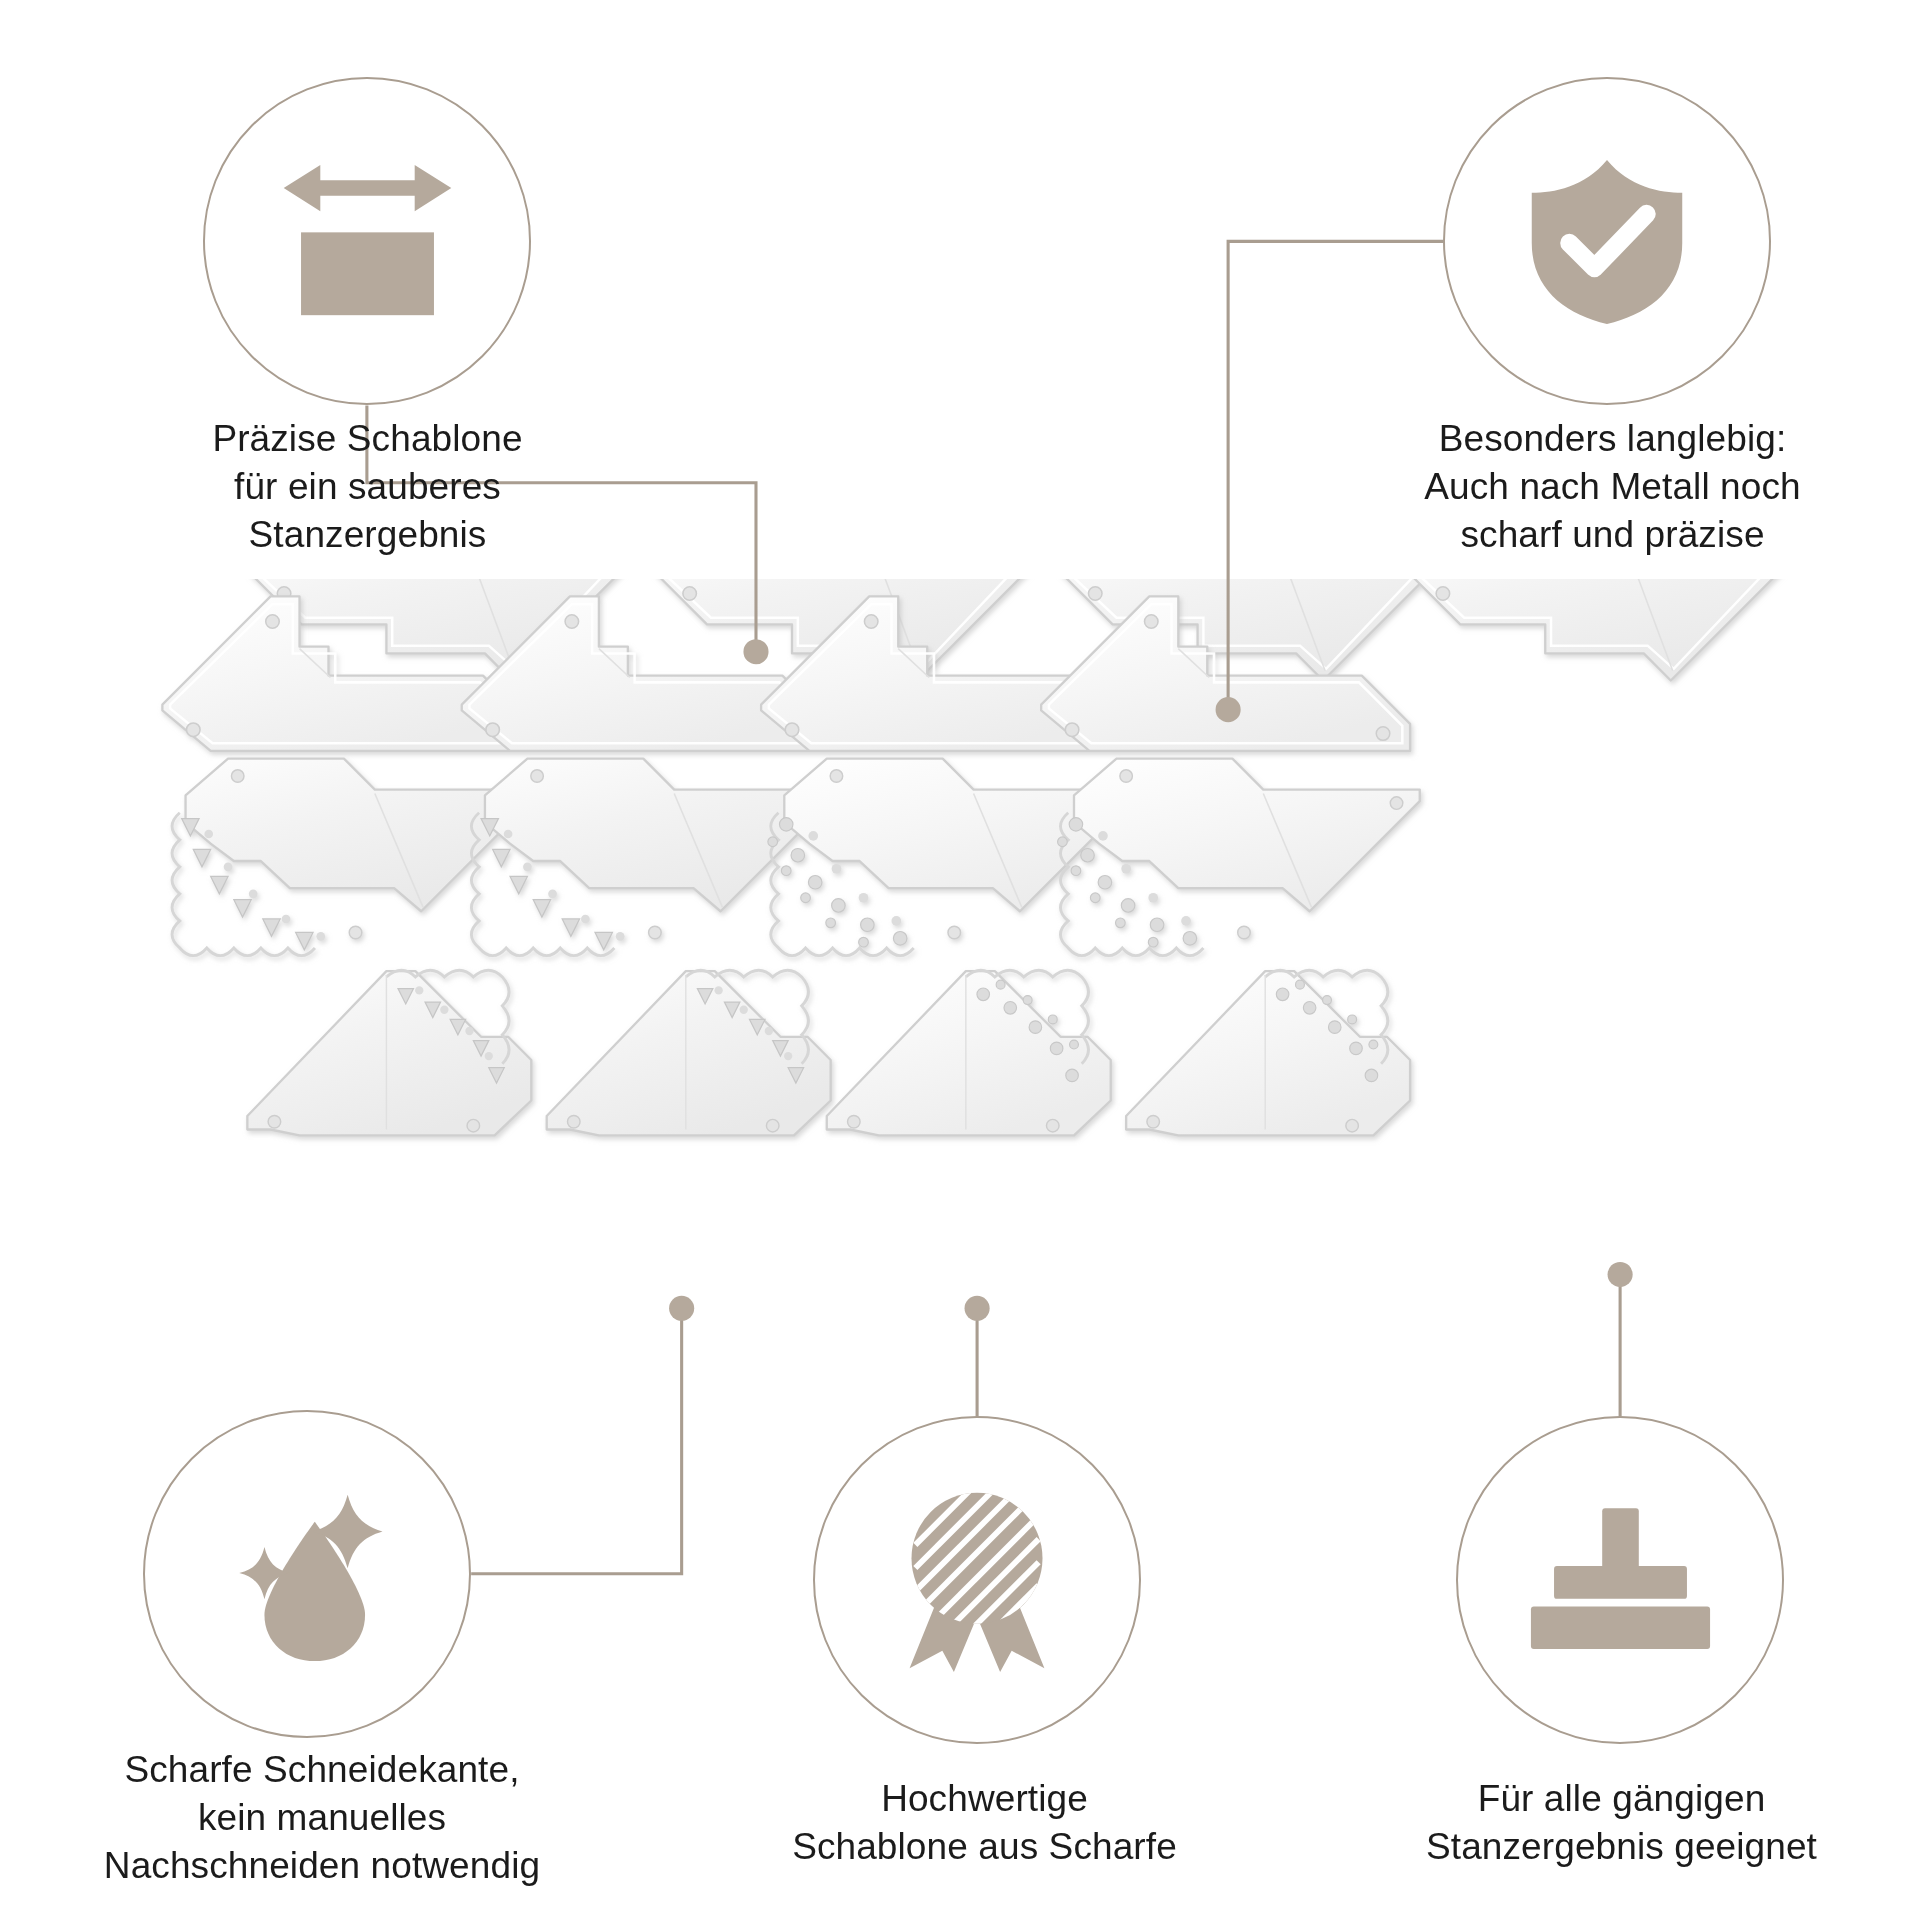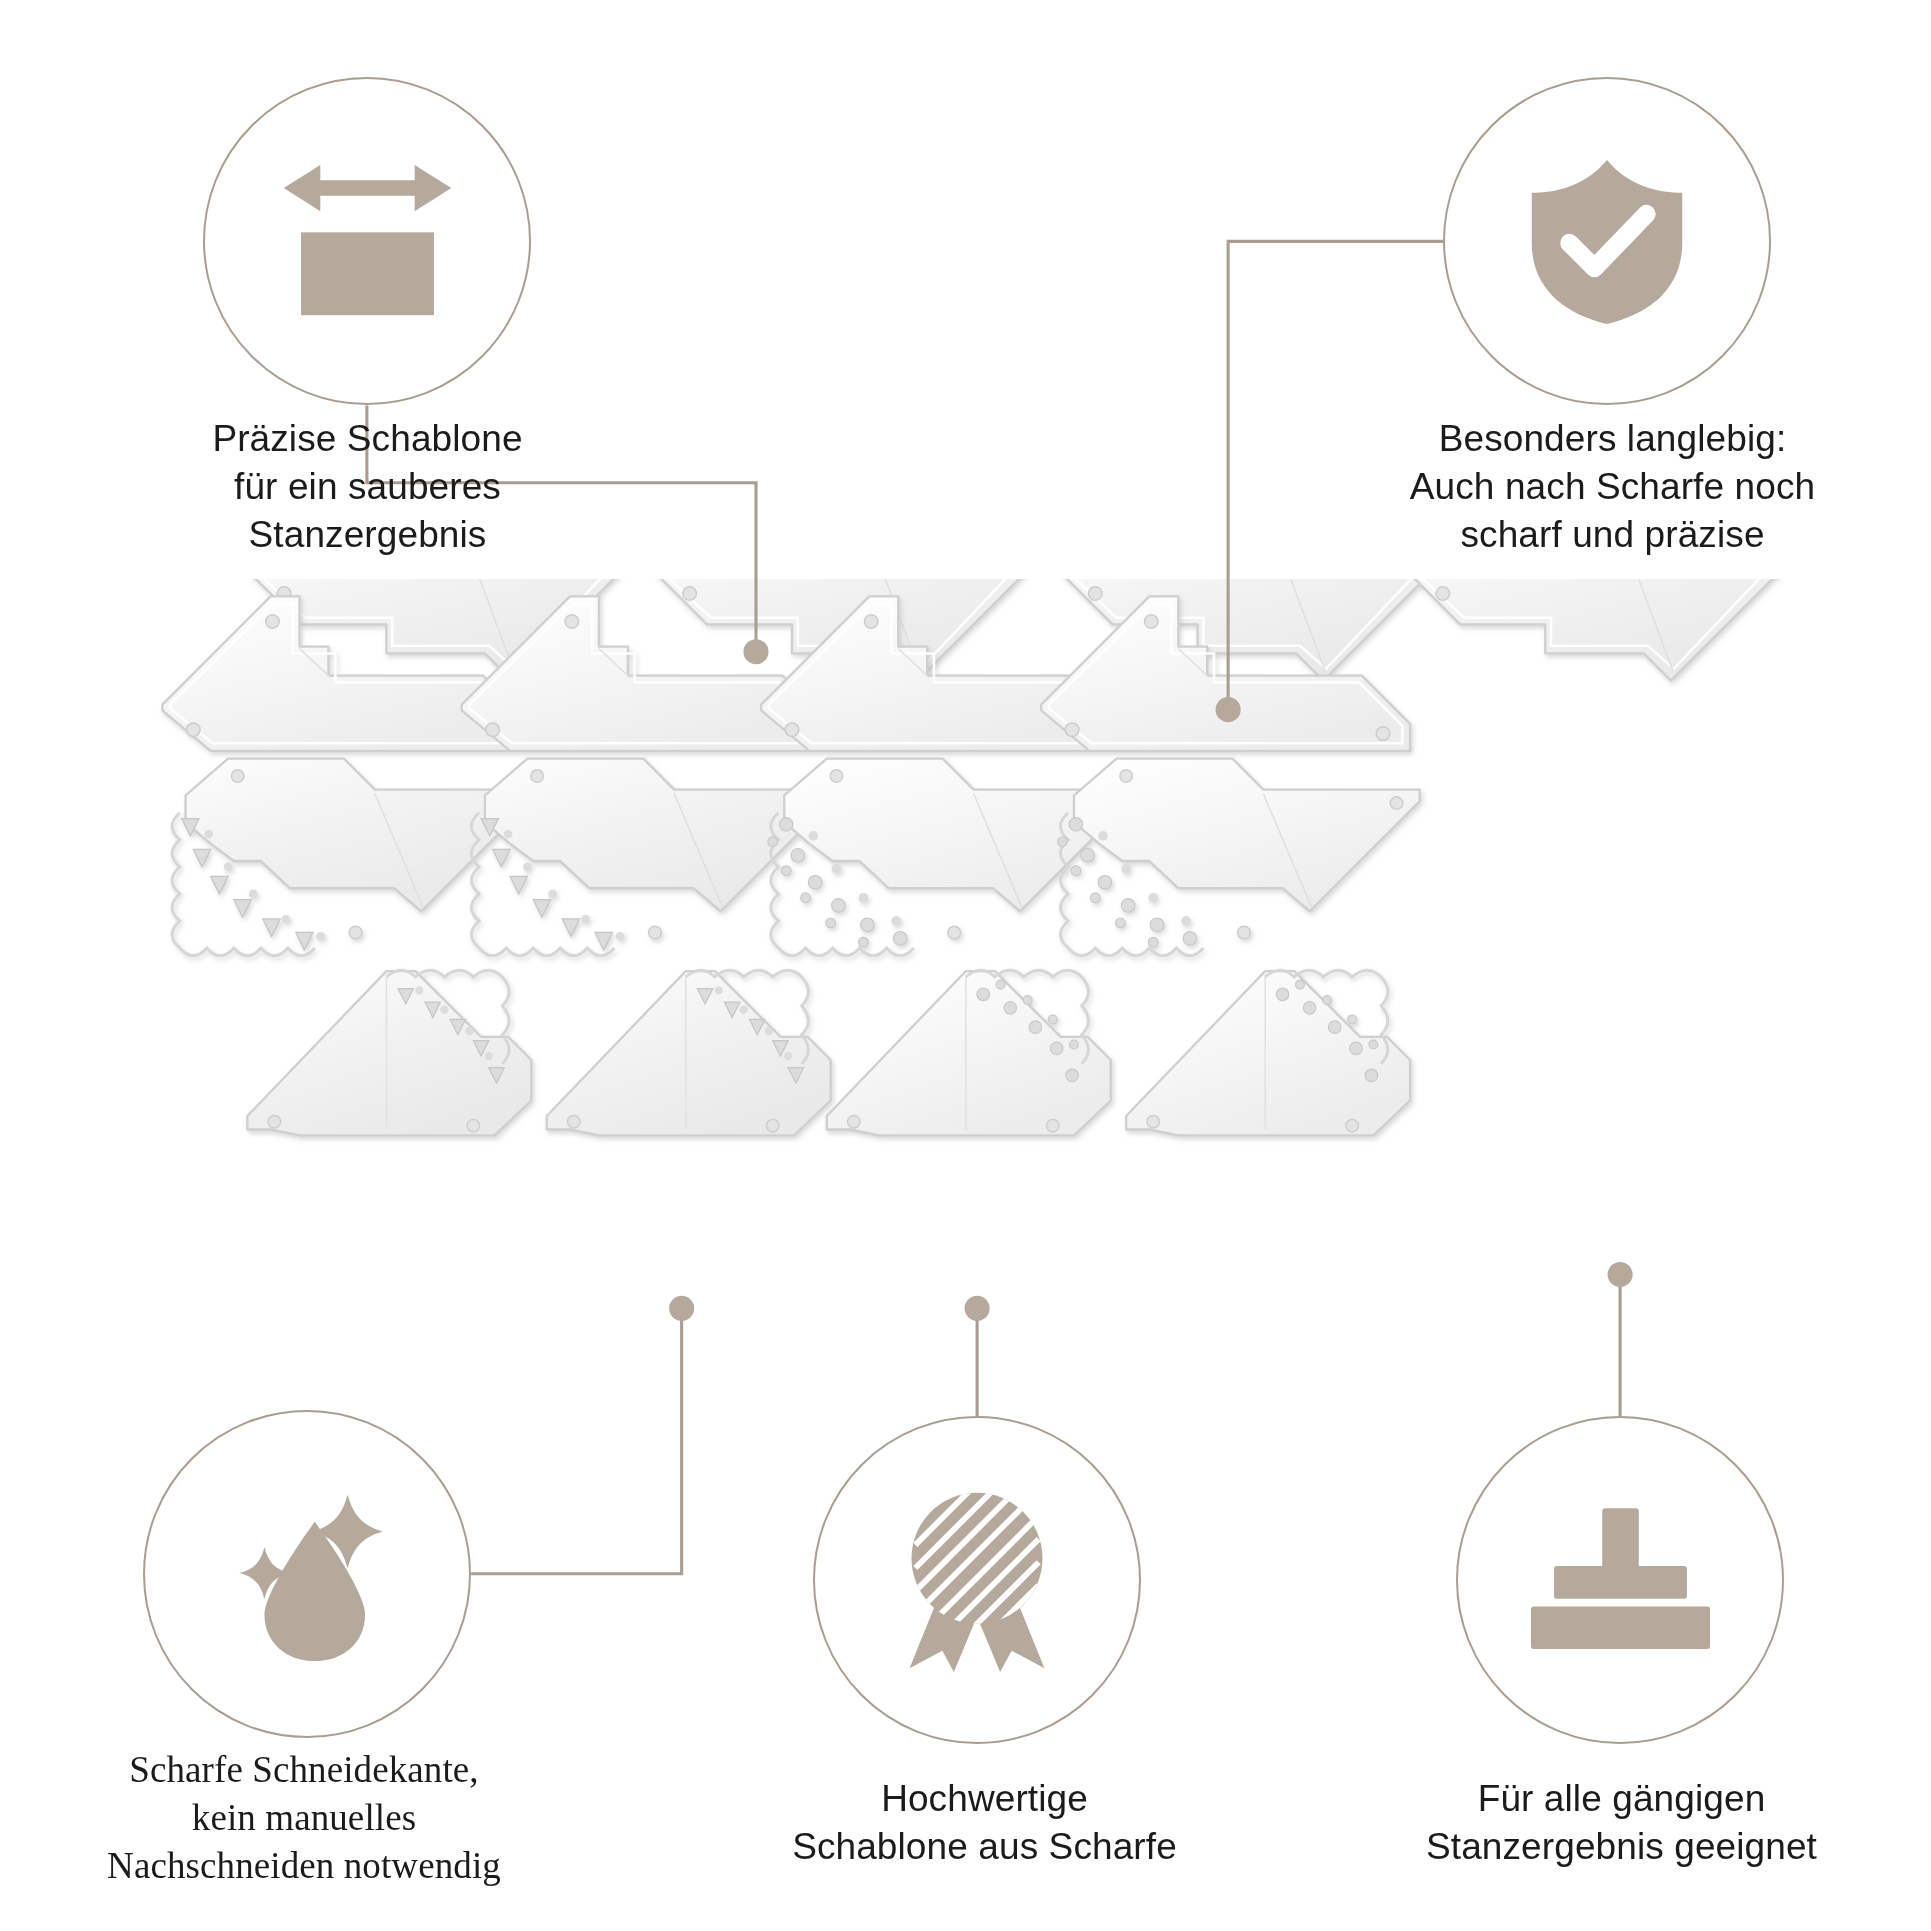--- a/index.html
+++ b/index.html
@@ -258,41 +258,41 @@
       <div class="icon-wrap">
         <svg width="164" height="174" viewBox="0 0 170 180">
           <path d="M 85 6 C 108 34 140 40 163 40 L 163 92
                    C 163 140 128 166 85 176 C 42 166 7 140 7 92 L 7 40
                    C 30 40 62 34 85 6 Z" fill="#b5a99c"></path>
           <path d="M 46 92 L 72 118 L 126 62" fill="none" stroke="#ffffff" stroke-width="19" stroke-linecap="round" stroke-linejoin="round"></path>
         </svg>
       </div>
     </div>
     <div class="caption" style="left:1352px;top:415px;width:521px;">Besonders langlebig:
-Auch nach Scharfe noch
+Auch nach Metall noch
 scharf und präzise</div>
   </div>
 
   <div class="callout">
     <div class="circle" style="left:143px;top:1410px;width:328px;height:328px;border:2.5px solid #a99d90;">
       <div class="icon-wrap">
         <svg width="179" height="179" viewBox="0 0 185 185">
 
           <path d="M 100 38 C 100 38 152 108 152 134 C 152 163 129 182 100 182
                    C 71 182 48 163 48 134 C 48 108 100 38 100 38 Z" fill="#b5a99c"></path>
 
           <path d="M 134 10 C 140 32 150 42 170 48 C 150 54 140 64 134 86
                    C 128 64 118 54 98 48 C 118 42 128 32 134 10 Z" fill="#b5a99c"></path>
 
           <path d="M 48 64 C 52 80 59 87 74 91 C 59 95 52 102 48 118
                    C 44 102 37 95 22 91 C 37 87 44 80 48 64 Z" fill="#b5a99c"></path>
         </svg>
       </div>
     </div>
-    <div class="caption" style="left:53px;top:1746px;width:502px;font-family:Liberation Serif, serif;">Scharfe Schneidekante,
+    <div class="caption" style="left:71px;top:1746px;width:502px;">Scharfe Schneidekante,
 kein manuelles
 Nachschneiden notwendig</div>
   </div>
 
   <div class="callout">
     <div class="circle" style="left:813px;top:1416px;width:328px;height:328px;border:2.5px solid #a99d90;">
       <div class="icon-wrap">
         <svg width="174" height="183" viewBox="0 0 180 190">
           <defs>
             <clipPath id="medalclip">

